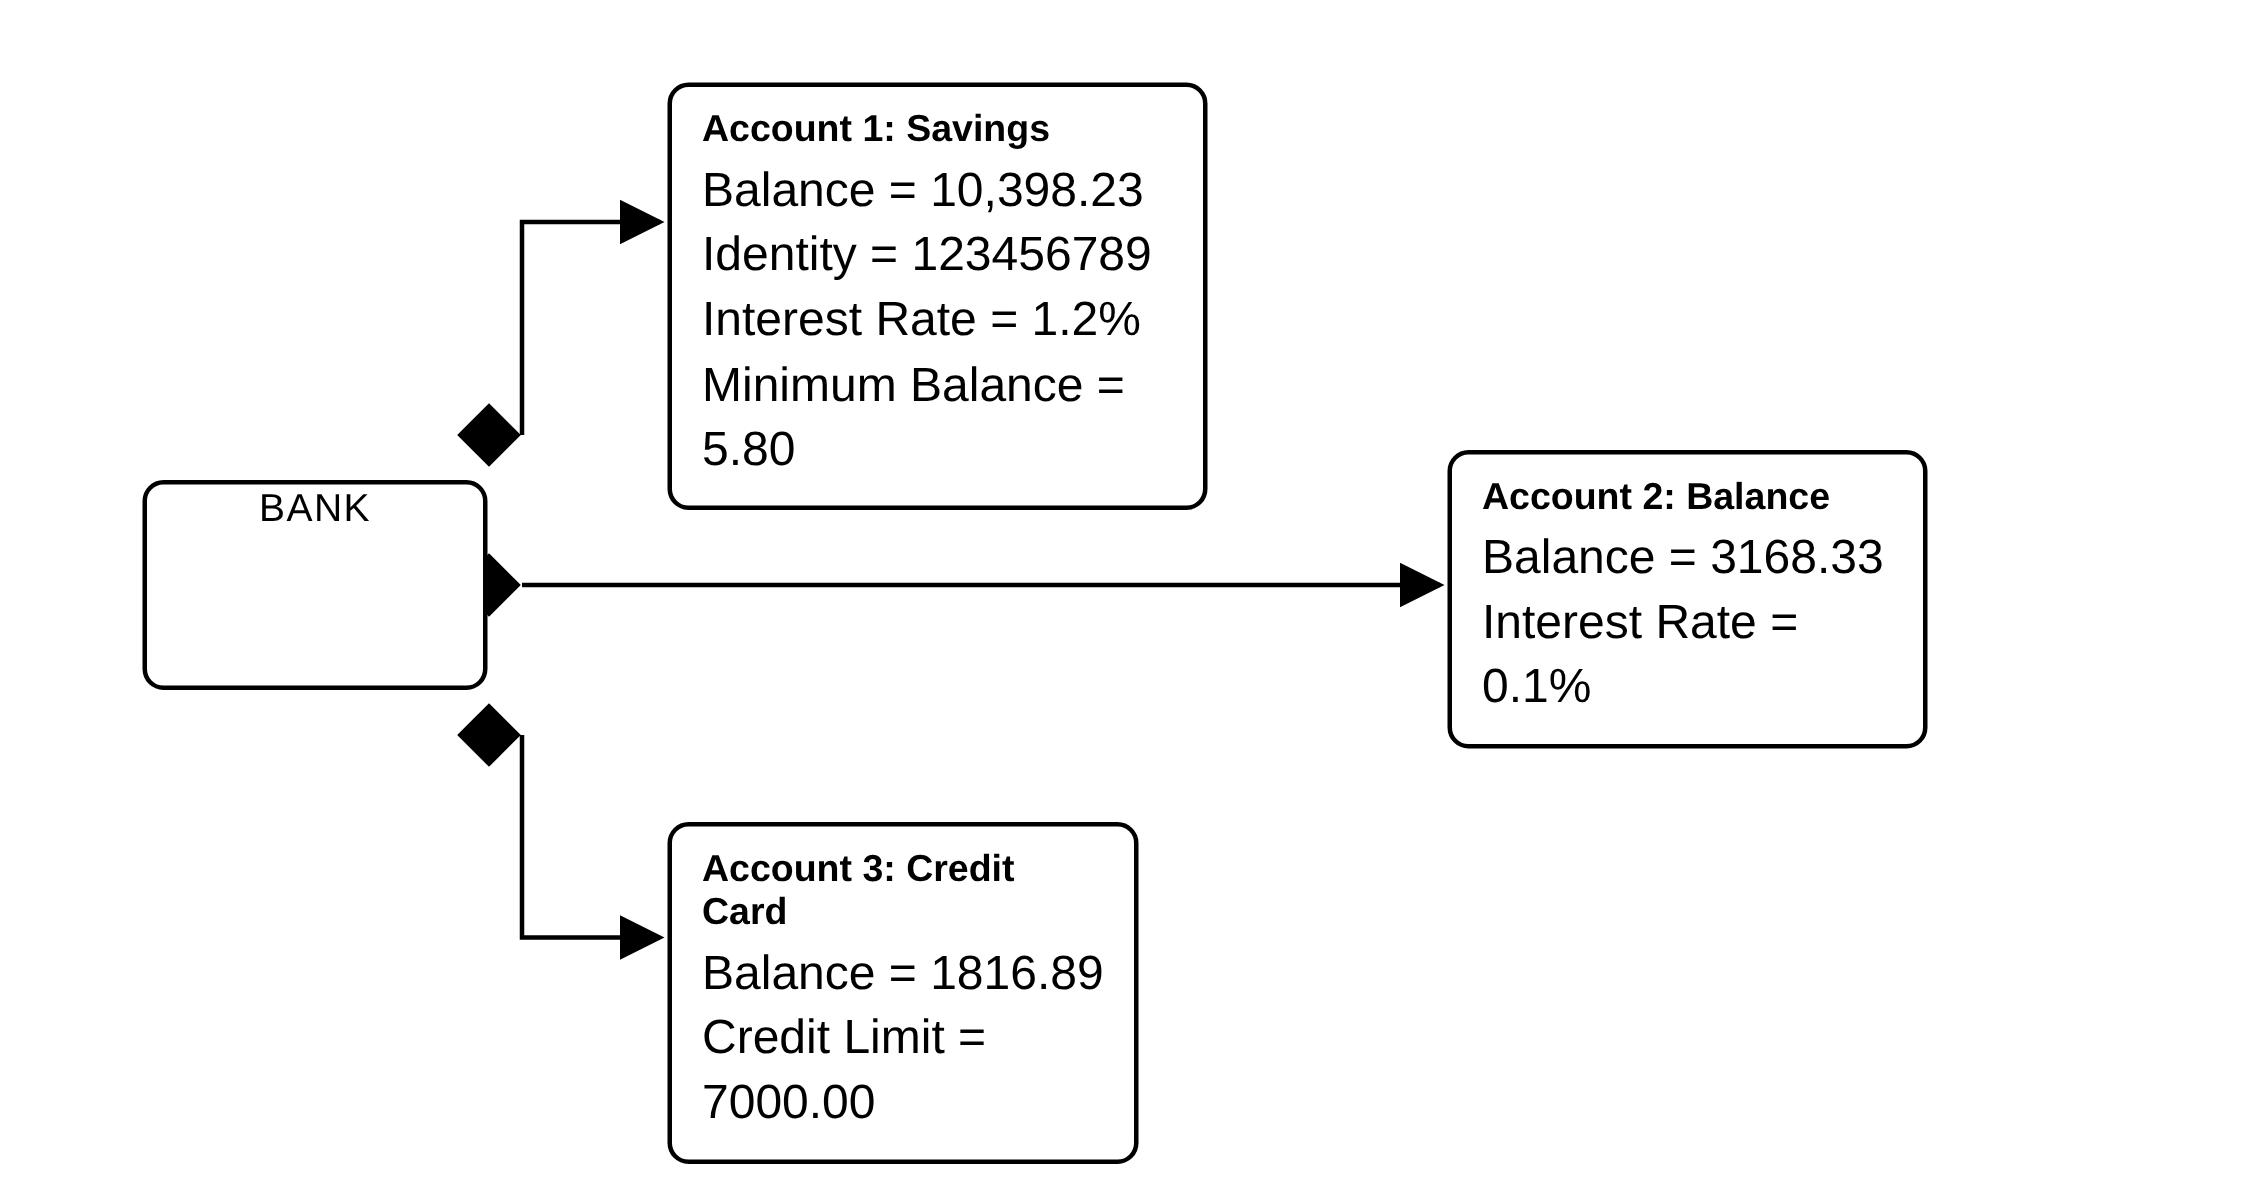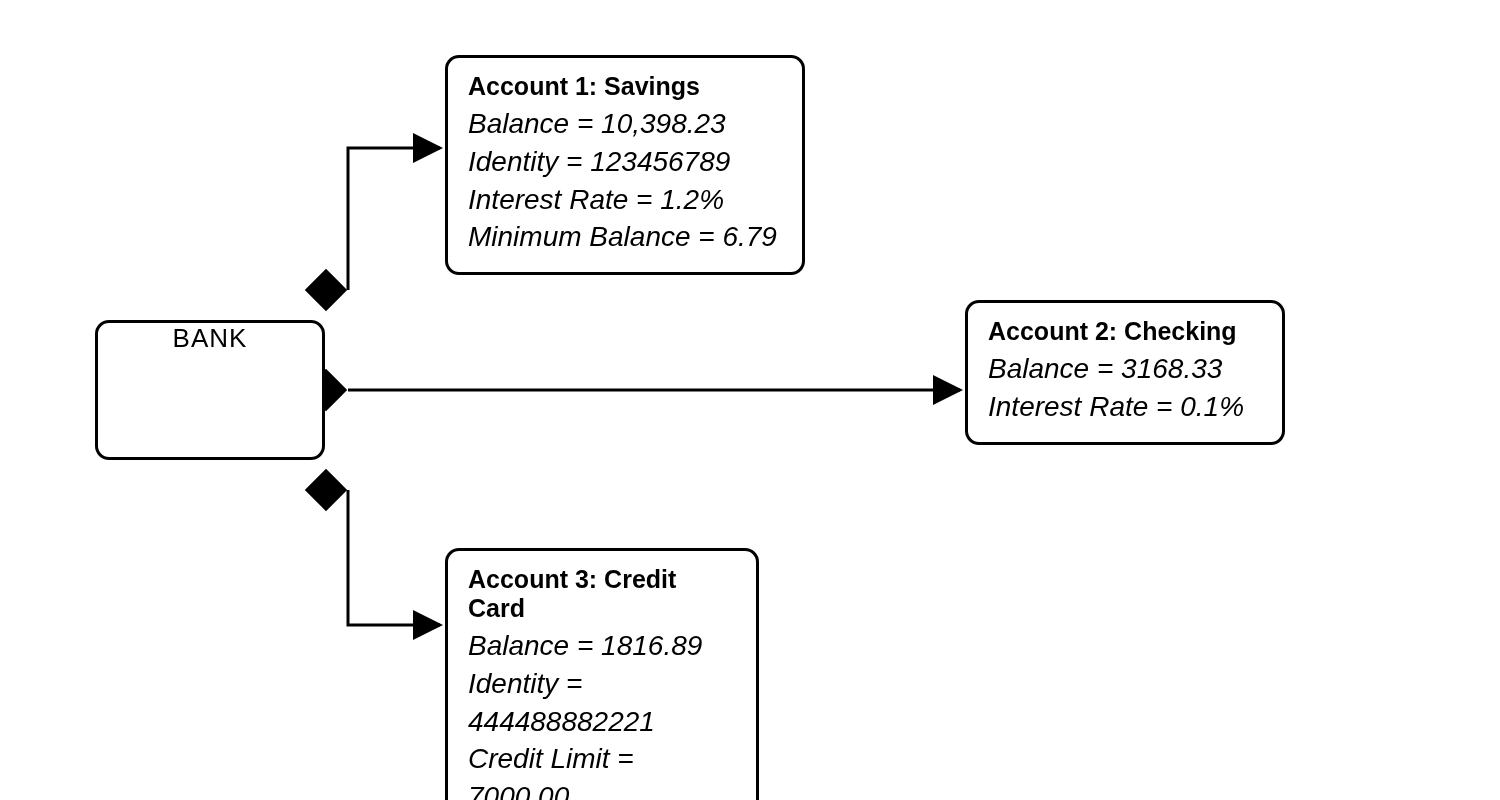--- a/index.html
+++ b/index.html
@@ -1,21 +1,21 @@
 <!DOCTYPE html>
 <html><head>
 <meta charset="utf-8">
 <style>
   html,body{margin:0;padding:0;background:#fff;font-family:Arial,Helvetica,sans-serif}
   .stage{position:relative;width:1500px;height:800px}
   .box{position:absolute;border:3px solid #000;border-radius:14px;background:#fff;box-sizing:border-box}
   .bank{display:flex;align-items:flex-start;justify-content:center;font-size:26px;letter-spacing:1px}
   .acct{padding:14px 20px 16px 20px}
   .acct .title{font-weight:bold;font-size:25px;margin-bottom:4px}
-  .acct .attr{font-style:italic;font-size:28px;line-height:1.35}
+  .acct .attr{font-size:32px;line-height:1.35}
   svg.overlay{position:absolute;left:0;top:0}
 </style>
 </head>
 <body>
 
 <div class="stage">
 
   <svg class="overlay" width="1500" height="800">
     <defs>
       <marker id="arrow" viewBox="0 0 10 10" refX="9" refY="5" markerWidth="10" markerHeight="10" orient="auto-start-reverse">
@@ -42,29 +42,28 @@
 
   <div class="box bank" style="left:95px;top:320px;width:230px;height:140px">
     <span>BANK</span>
   </div>
 
   <div class="box acct" style="left:445px;top:55px;width:360px">
     <div class="title">Account 1: Savings</div>
     <div class="attr">Balance = 10,398.23</div>
     <div class="attr">Identity = 123456789</div>
     <div class="attr">Interest Rate = 1.2%</div>
-    <div class="attr">Minimum Balance = 6.79</div>
+    <div class="attr">Minimum Balance = 5.80</div>
   </div>
 
   <div class="box acct" style="left:965px;top:300px;width:320px">
-    <div class="title">Account 2: Checking</div>
+    <div class="title">Account 2: Balance</div>
     <div class="attr">Balance = 3168.33</div>
     <div class="attr">Interest Rate = 0.1%</div>
   </div>
 
   <div class="box acct" style="left:445px;top:548px;width:314px">
     <div class="title">Account 3: Credit Card</div>
     <div class="attr">Balance = 1816.89</div>
-    <div class="attr">Identity = 444488882221</div>
     <div class="attr">Credit Limit = 7000.00</div>
   </div>
 
 </div>
 
 </body></html>

